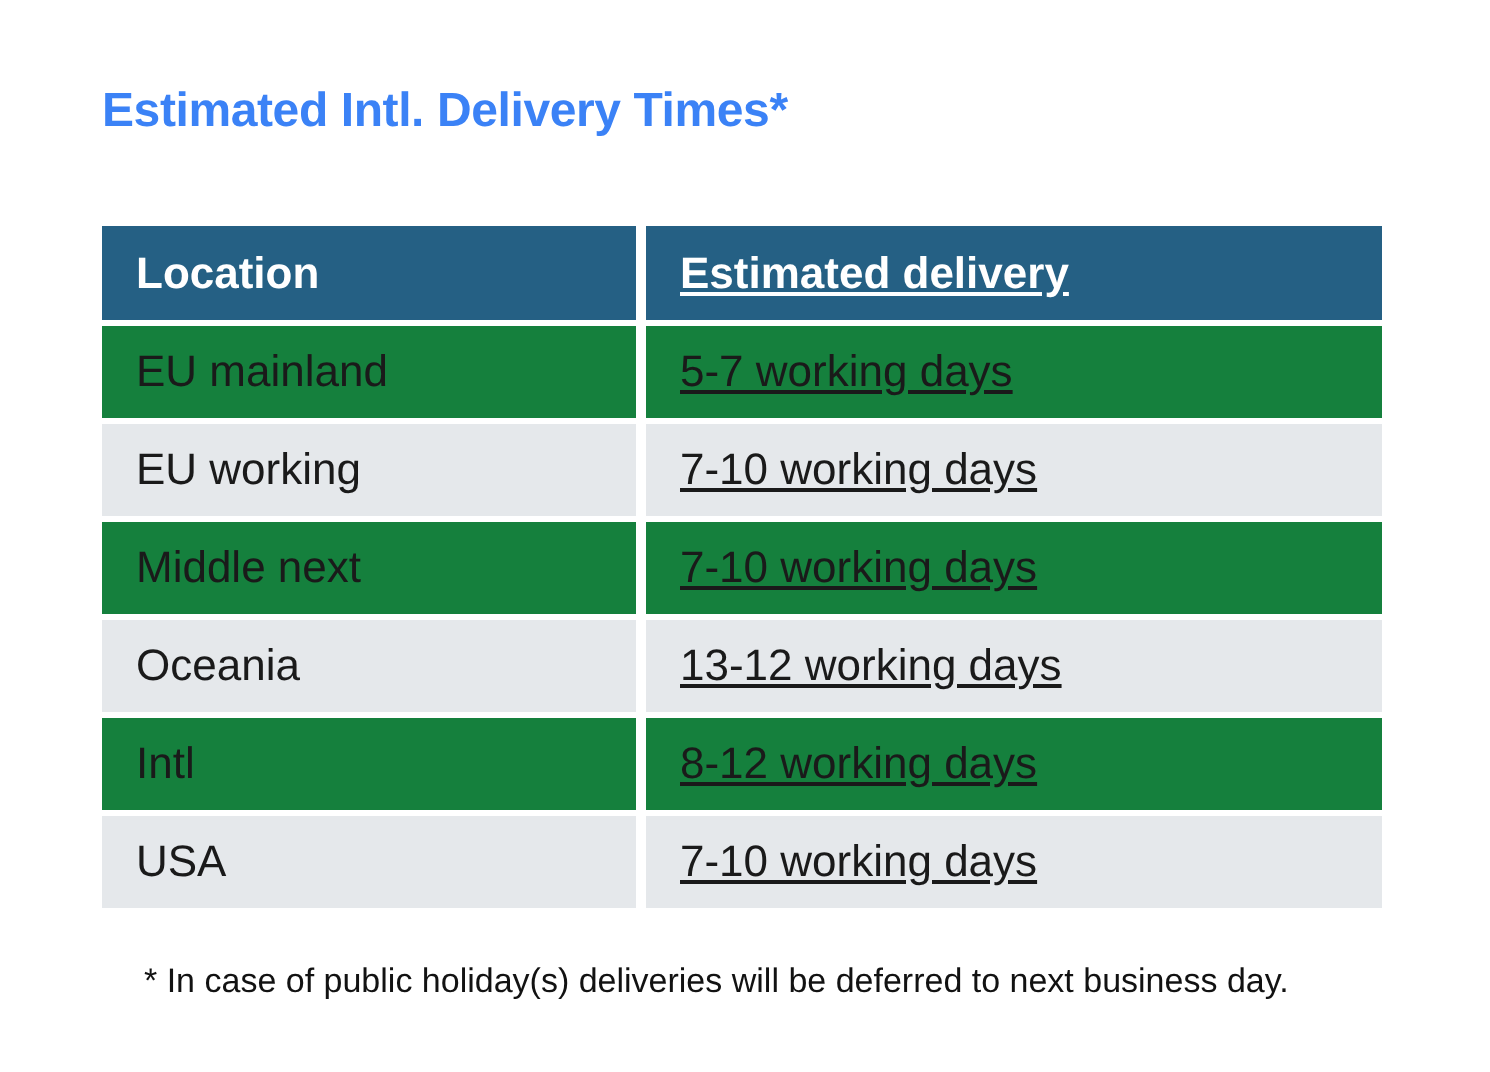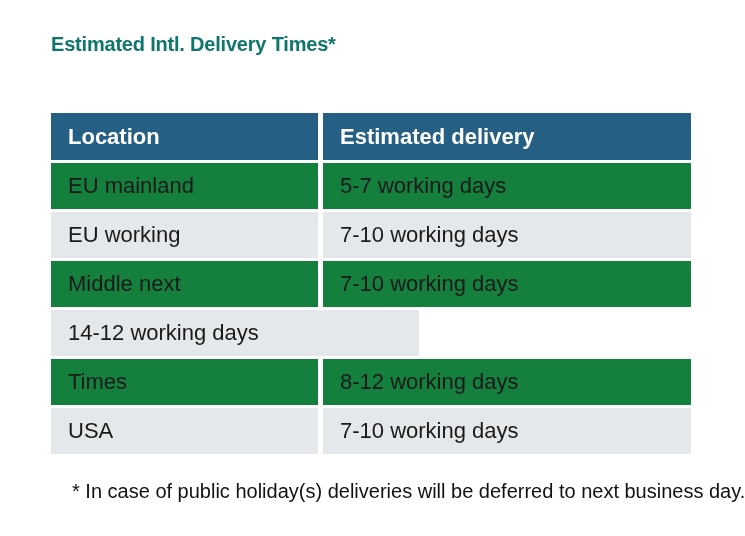--- a/index.html
+++ b/index.html
@@ -21,25 +21,25 @@
     width: 745px;
     height: 536px;
     background: #ffffff;
     box-sizing: border-box;
   }
 
   
   .page-title {
     position: absolute;
     left: 51px;
-    top: 24px;
-    font-size: 20px;
+    top: 36px;
+    font-size: 24px;
     font-weight: bold;
     letter-spacing: -0.2px;
-    color: #0f766e;
+    color: #3b82f6;
     line-height: 40px;
     white-space: nowrap;
   }
 
   
   .delivery-table {
     position: absolute;
     left: 51px;
     top: 113px;
     width: 640px;
@@ -63,42 +63,42 @@
     height: 47px;
     padding-left: 17px;
     padding-right: 28px;
     font-size: 22px;
     color: #1a1a1a;
     line-height: 1;
     white-space: nowrap;
     overflow: hidden;
   }
   .cell.col-location { width: 267px; flex: 0 0 267px; }
-  .cell.col-delivery { width: 368px; flex: 0 0 368px; }
+  .cell.col-delivery { width: 368px; flex: 0 0 368px; text-decoration: underline; }
 
   
   .header-row .cell {
     background: #256084;
     color: #ffffff;
     font-weight: bold;
     height: 47px;
   }
 
   
   .row-odd .cell  { background: #15803d; }
   .row-even .cell { background: #e5e8eb; }
 
   .body-row .cell { height: 46px; }
 
   
   .footnote {
     position: absolute;
     left: 72px;
     top: 481px;
-    font-size: 20px;
+    font-size: 17px;
     color: #121212;
     line-height: 20px;
     white-space: nowrap;
   }
 </style>
 </head>
 <body>
 
 <div class="page">
 
@@ -120,25 +120,26 @@
       <div class="cell col-location">EU working</div>
       <div class="cell col-delivery">7-10 working days</div>
     </div>
 
     <div class="table-row body-row row-odd">
       <div class="cell col-location">Middle next</div>
       <div class="cell col-delivery">7-10 working days</div>
     </div>
 
     <div class="table-row body-row row-even">
-      <div class="cell col-delivery">14-12 working days</div>
+      <div class="cell col-location">Oceania</div>
+      <div class="cell col-delivery">13-12 working days</div>
     </div>
 
     <div class="table-row body-row row-odd">
-      <div class="cell col-location">Times</div>
+      <div class="cell col-location">Intl</div>
       <div class="cell col-delivery">8-12 working days</div>
     </div>
 
     <div class="table-row body-row row-even">
       <div class="cell col-location">USA</div>
       <div class="cell col-delivery">7-10 working days</div>
     </div>
 
   </div>
 

